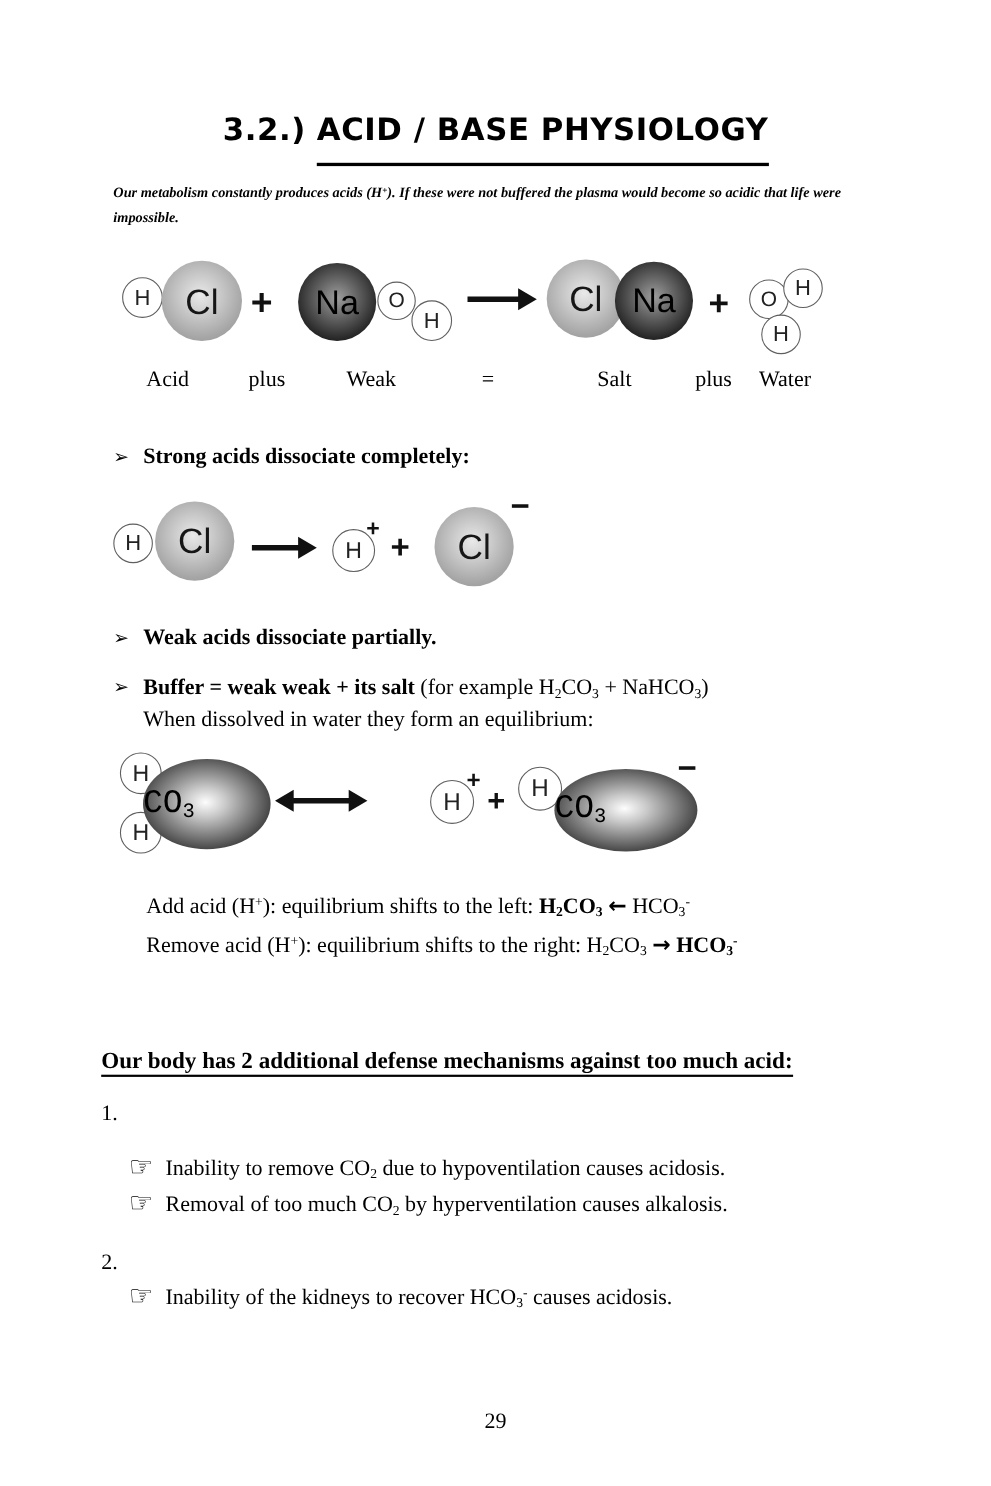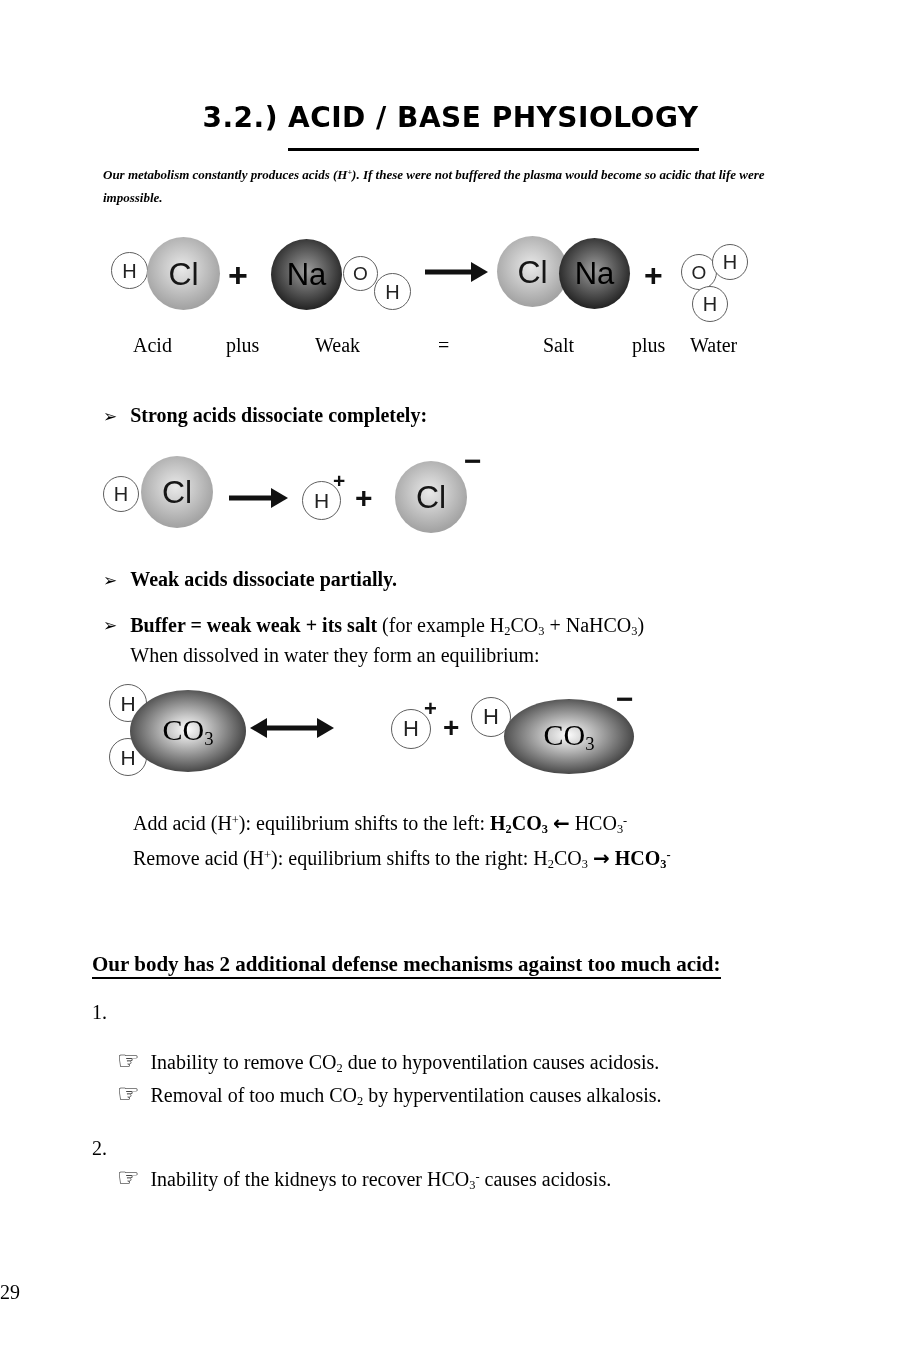--- a/index.html
+++ b/index.html
@@ -17,42 +17,42 @@
   .title .u{border-bottom:3px solid #000;padding-bottom:14px}
   
   .intro{position:absolute;left:103px;top:161px;width:712px;font-weight:bold;font-style:italic;
          font-size:13px;line-height:23px}
   
   .atom{position:absolute;border-radius:50%;display:flex;align-items:center;justify-content:center;
         font-family:"Liberation Sans",sans-serif;line-height:1}
   .circ{background:#fff;border:1.5px solid #5f5f5f;color:#222}
   .sphere-light{background:radial-gradient(circle at 48% 43%,#e9e9e9 0%,#cccccc 30%,#a6a6a6 68%,#8d8d8d 100%);color:#161616}
   .sphere-dark{background:radial-gradient(circle at 50% 45%,#9e9e9e 0%,#6b6b6b 30%,#222 74%,#000 100%);color:#000}
-  .ellipse-dark{position:absolute;border-radius:50%;display:flex;align-items:center;justify-content:center;
-        font-family:Liberation Serif, serif;color:#000;
+  .ellipse-dark{position:absolute;border-radius:50%;display:flex;align-items:center;justify-content:flex-start;
+        font-family:Liberation Mono, monospace;color:#000;
         background:radial-gradient(ellipse at 49% 48%,#fdfdfd 0%,#c9c9c9 22%,#6f6f6f 56%,#141414 90%,#000 100%)}
   .op{position:absolute;font-family:"Liberation Sans",sans-serif;font-weight:bold;color:#111;line-height:1}
   .charge{position:absolute;font-family:"Liberation Sans",sans-serif;font-weight:bold;color:#111;line-height:1}
   .eqlabel{position:absolute;font-size:20px}
   
   .bullet{position:absolute;display:flex;gap:13px;font-size:20px}
   .bmark{font-family:"DejaVu Sans",sans-serif;font-size:17px;position:relative;top:2px}
   .btxt-b{font-weight:bold}
   .bullet .lines div{line-height:24px}
   
   .note{position:absolute;left:133px;font-size:20px}
   
   .heading{position:absolute;left:92px;top:952px;font-size:21px;font-weight:bold}
   .heading .u{border-bottom:2.5px solid #000;padding-bottom:1px}
   .item-num{position:absolute;font-size:20px}
   .item-text{position:absolute;font-size:20px;line-height:23px}
   .ptr{position:absolute;display:flex;gap:11px;align-items:flex-start}
   .hand{font-family:"DejaVu Sans",sans-serif;font-size:25px;line-height:1;position:relative;top:-3px}
   .ptxt{font-size:20px;line-height:1.1}
-  .pageno{position:absolute;top:1281px;left:0;width:100%;font-size:20px}
+  .pageno{position:absolute;top:1281px;left:0;width:100%;text-align:center;font-size:20px}
   svg{position:absolute;overflow:visible}
 </style>
 </head>
 <body>
 
 <div class="page">
 
   <div class="title">
     <span class="num">3.2.)</span><span class="u">ACID / BASE PHYSIOLOGY</span>
   </div>

